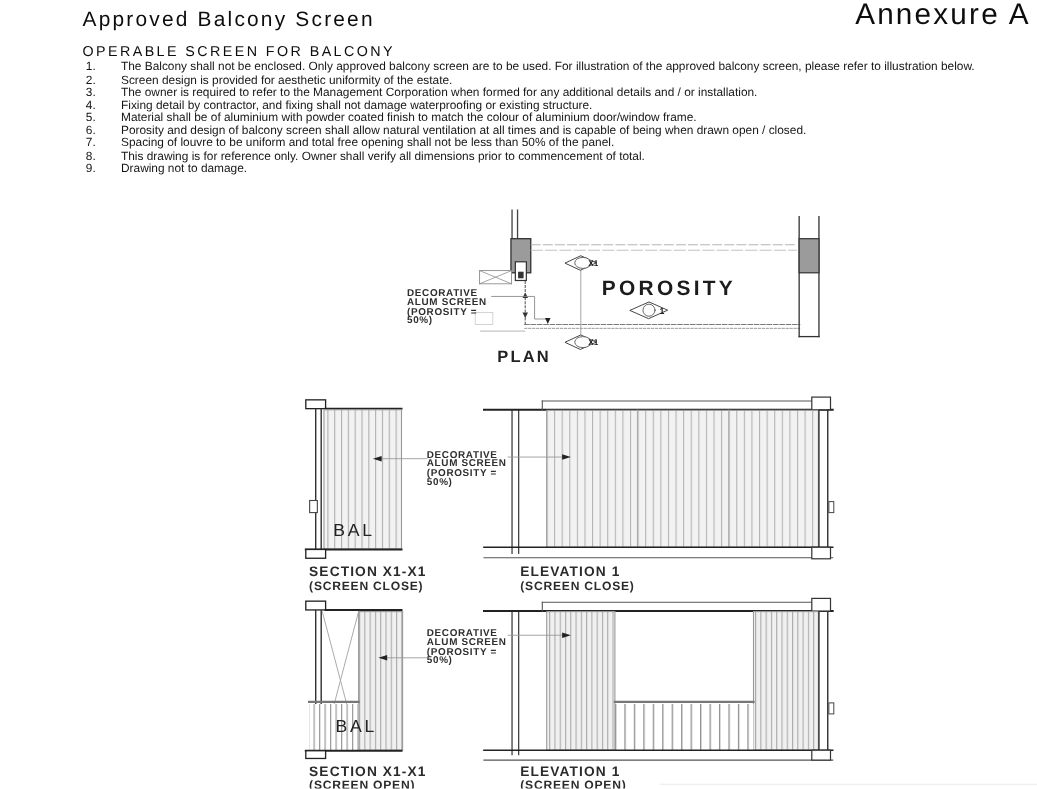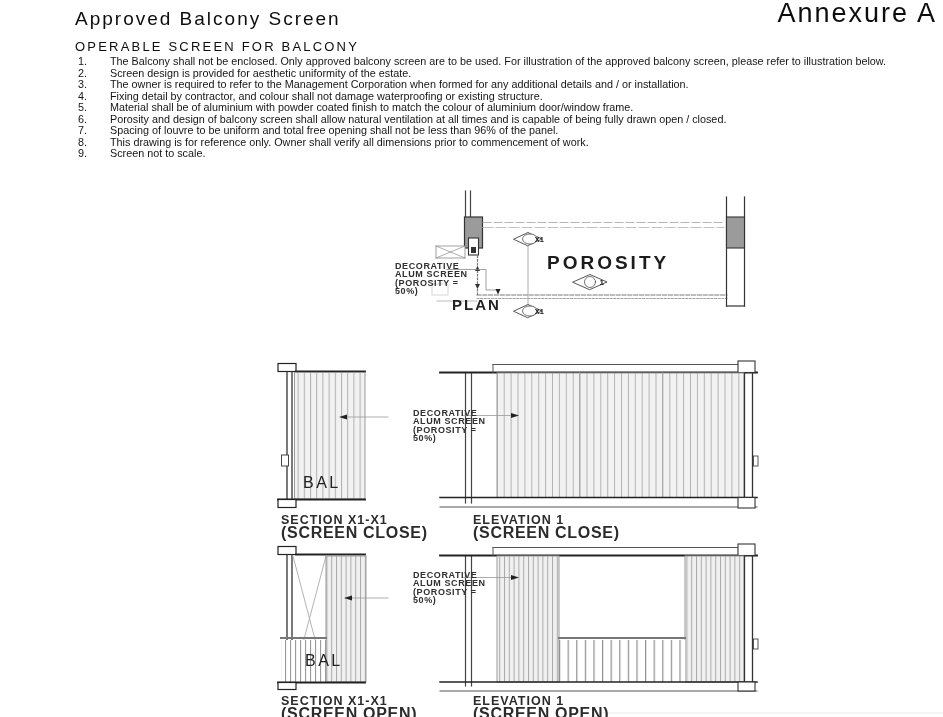--- a/index.html
+++ b/index.html
@@ -10,22 +10,22 @@
   .title{left:75px;top:8px;font-size:19px;letter-spacing:2px;color:#0d0d0d;white-space:nowrap;}
   .subtitle{left:75px;top:39px;font-size:13px;letter-spacing:2.2px;color:#0d0d0d;white-space:nowrap;}
   .notes{left:78px;top:56px;width:857px;font-size:10.8px;line-height:11.5px;color:#151515;}
   .note{display:flex;}
   .note .num{flex:0 0 32px;}
   .note .txt{flex:1;text-align:justify;}
   .bigroom{font-size:19px;letter-spacing:3px;font-weight:600;color:#1c1c1c;white-space:nowrap;}
   .room{font-size:16px;letter-spacing:2.5px;font-weight:500;color:#222;white-space:nowrap;}
   .plancap{font-size:15px;font-weight:700;letter-spacing:2px;color:#222;white-space:nowrap;}
   .cap1{font-size:12.5px;font-weight:700;letter-spacing:1px;color:#2b2b2b;line-height:14px;white-space:nowrap;}
-  .cap2{font-size:16px;font-weight:700;letter-spacing:0.7px;color:#2b2b2b;line-height:12px;white-space:nowrap;}
-  .snote{font-size:9px;font-weight:700;letter-spacing:0.6px;line-height:8.4px;color:#2f2f2f;white-space:nowrap;margin-left:25px;}
+  .cap2{font-size:11px;font-weight:700;letter-spacing:0.7px;color:#2b2b2b;line-height:12px;white-space:nowrap;}
+  .snote{font-size:9px;font-weight:700;letter-spacing:0.6px;line-height:8.4px;color:#2f2f2f;white-space:nowrap;}
   .snote span{display:block;}
   .mark{font-size:7.5px;font-weight:700;color:#222;width:28px;text-align:right;white-space:nowrap;}
   svg.draw{position:absolute;left:0;top:0;}
 </style>
 </head>
 <body>
 
 <div class="page">
 
   <svg class="draw" width="943" height="717" viewBox="0 0 943 717">
@@ -191,55 +191,55 @@
     <div class="note">
         <span class="num">2.</span>
         <span class="txt">Screen design is provided for aesthetic uniformity of the estate.</span>
       </div>
     <div class="note">
         <span class="num">3.</span>
         <span class="txt">The owner is required to refer to the Management Corporation when formed for any additional details and / or installation.</span>
       </div>
     <div class="note">
         <span class="num">4.</span>
-        <span class="txt">Fixing detail by contractor, and colour shall not damage waterproofing or existing structure.</span>
+        <span class="txt">Fixing detail by contractor, and fixing shall not damage waterproofing or existing structure.</span>
       </div>
     <div class="note">
         <span class="num">5.</span>
         <span class="txt">Material shall be of aluminium with powder coated finish to match the colour of aluminium door/window frame.</span>
       </div>
     <div class="note">
         <span class="num">6.</span>
-        <span class="txt">Porosity and design of balcony screen shall allow natural ventilation at all times and is capable of being fully drawn open / closed.</span>
+        <span class="txt">Porosity and design of balcony screen shall allow natural ventilation at all times and is capable of being when drawn open / closed.</span>
       </div>
     <div class="note">
         <span class="num">7.</span>
-        <span class="txt">Spacing of louvre to be uniform and total free opening shall not be less than 96% of the panel.</span>
+        <span class="txt">Spacing of louvre to be uniform and total free opening shall not be less than 50% of the panel.</span>
       </div>
     <div class="note">
         <span class="num">8.</span>
-        <span class="txt">This drawing is for reference only. Owner shall verify all dimensions prior to commencement of work.</span>
+        <span class="txt">This drawing is for reference only. Owner shall verify all dimensions prior to commencement of total.</span>
       </div>
     <div class="note">
         <span class="num">9.</span>
-        <span class="txt">Screen not to scale.</span>
+        <span class="txt">Drawing not to damage.</span>
       </div>
   </div>
 
   <div class="abs snote" style="left:370px;top:262px;">
     <span>DECORATIVE</span>
     <span>ALUM SCREEN</span>
     <span>(POROSITY =</span>
     <span>50%)</span>
   </div>
   <div class="abs mark" style="left:516px;top:235px;">X1</div>
   <div class="abs mark" style="left:516px;top:307px;">X1</div>
   <div class="abs mark" style="left:576px;top:278px;font-size:8px;">1</div>
   <div class="abs bigroom" style="left:547px;top:252px;">POROSITY</div>
-  <div class="abs plancap" style="left:452px;top:296px;">PLAN</div>
+  <div class="abs plancap" style="left:452px;top:316px;">PLAN</div>
 
   <div class="abs snote" style="left:388px;top:409px;">
     <span>DECORATIVE</span>
     <span>ALUM SCREEN</span>
     <span>(POROSITY =</span>
     <span>50%)</span>
   </div>
   <div class="abs room" style="left:303px;top:474px;">BAL</div>
   <div class="abs" style="left:281px;top:513px;">
     <div class="cap1">SECTION X1-X1</div>

